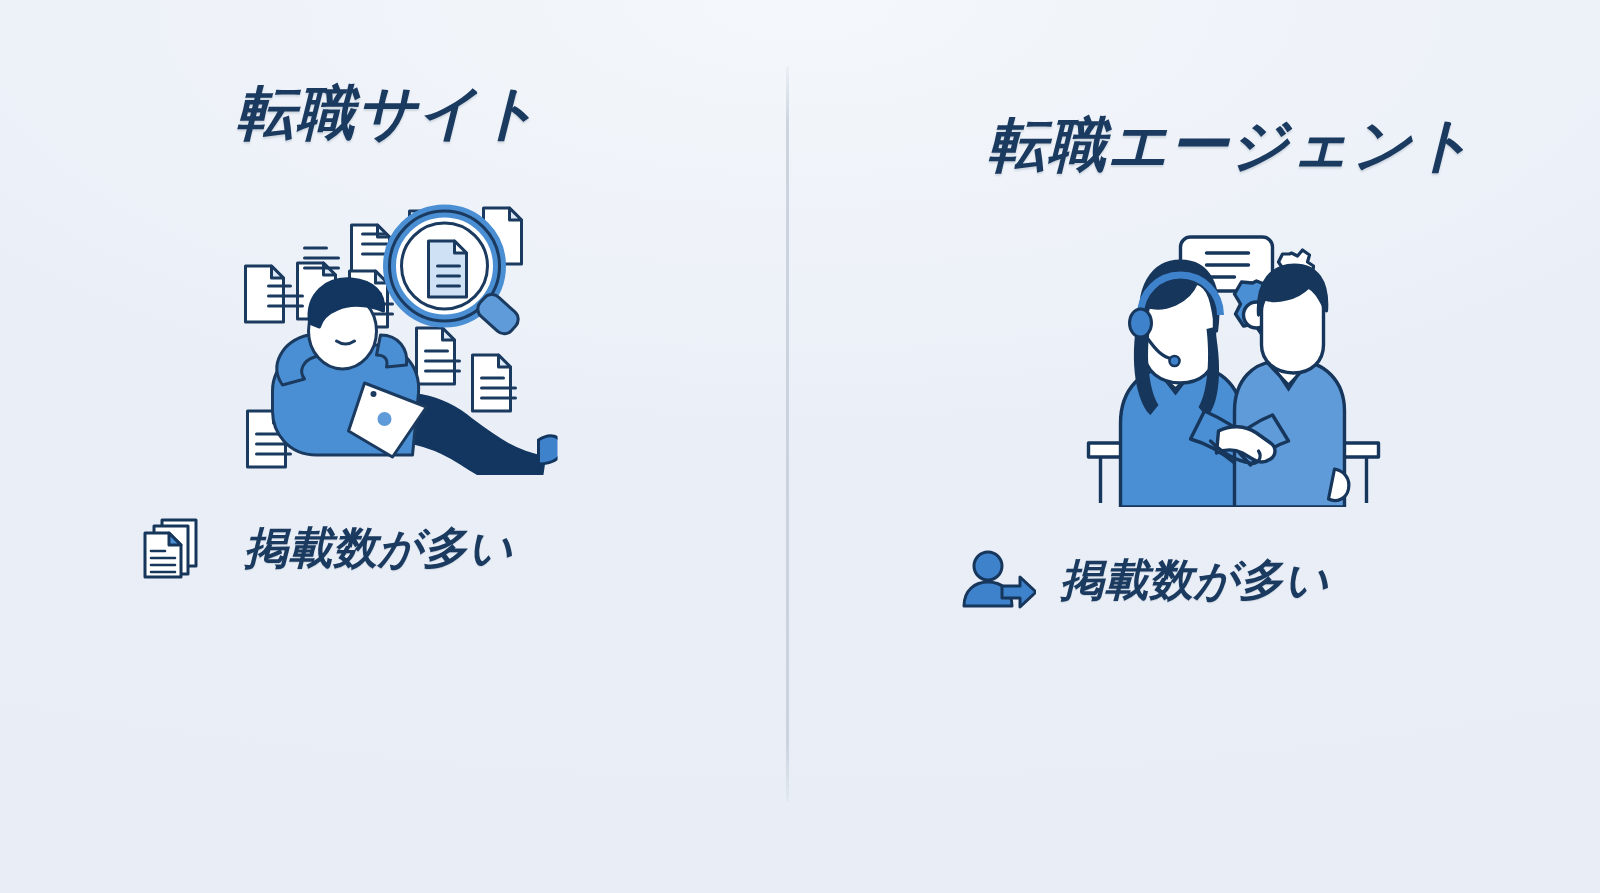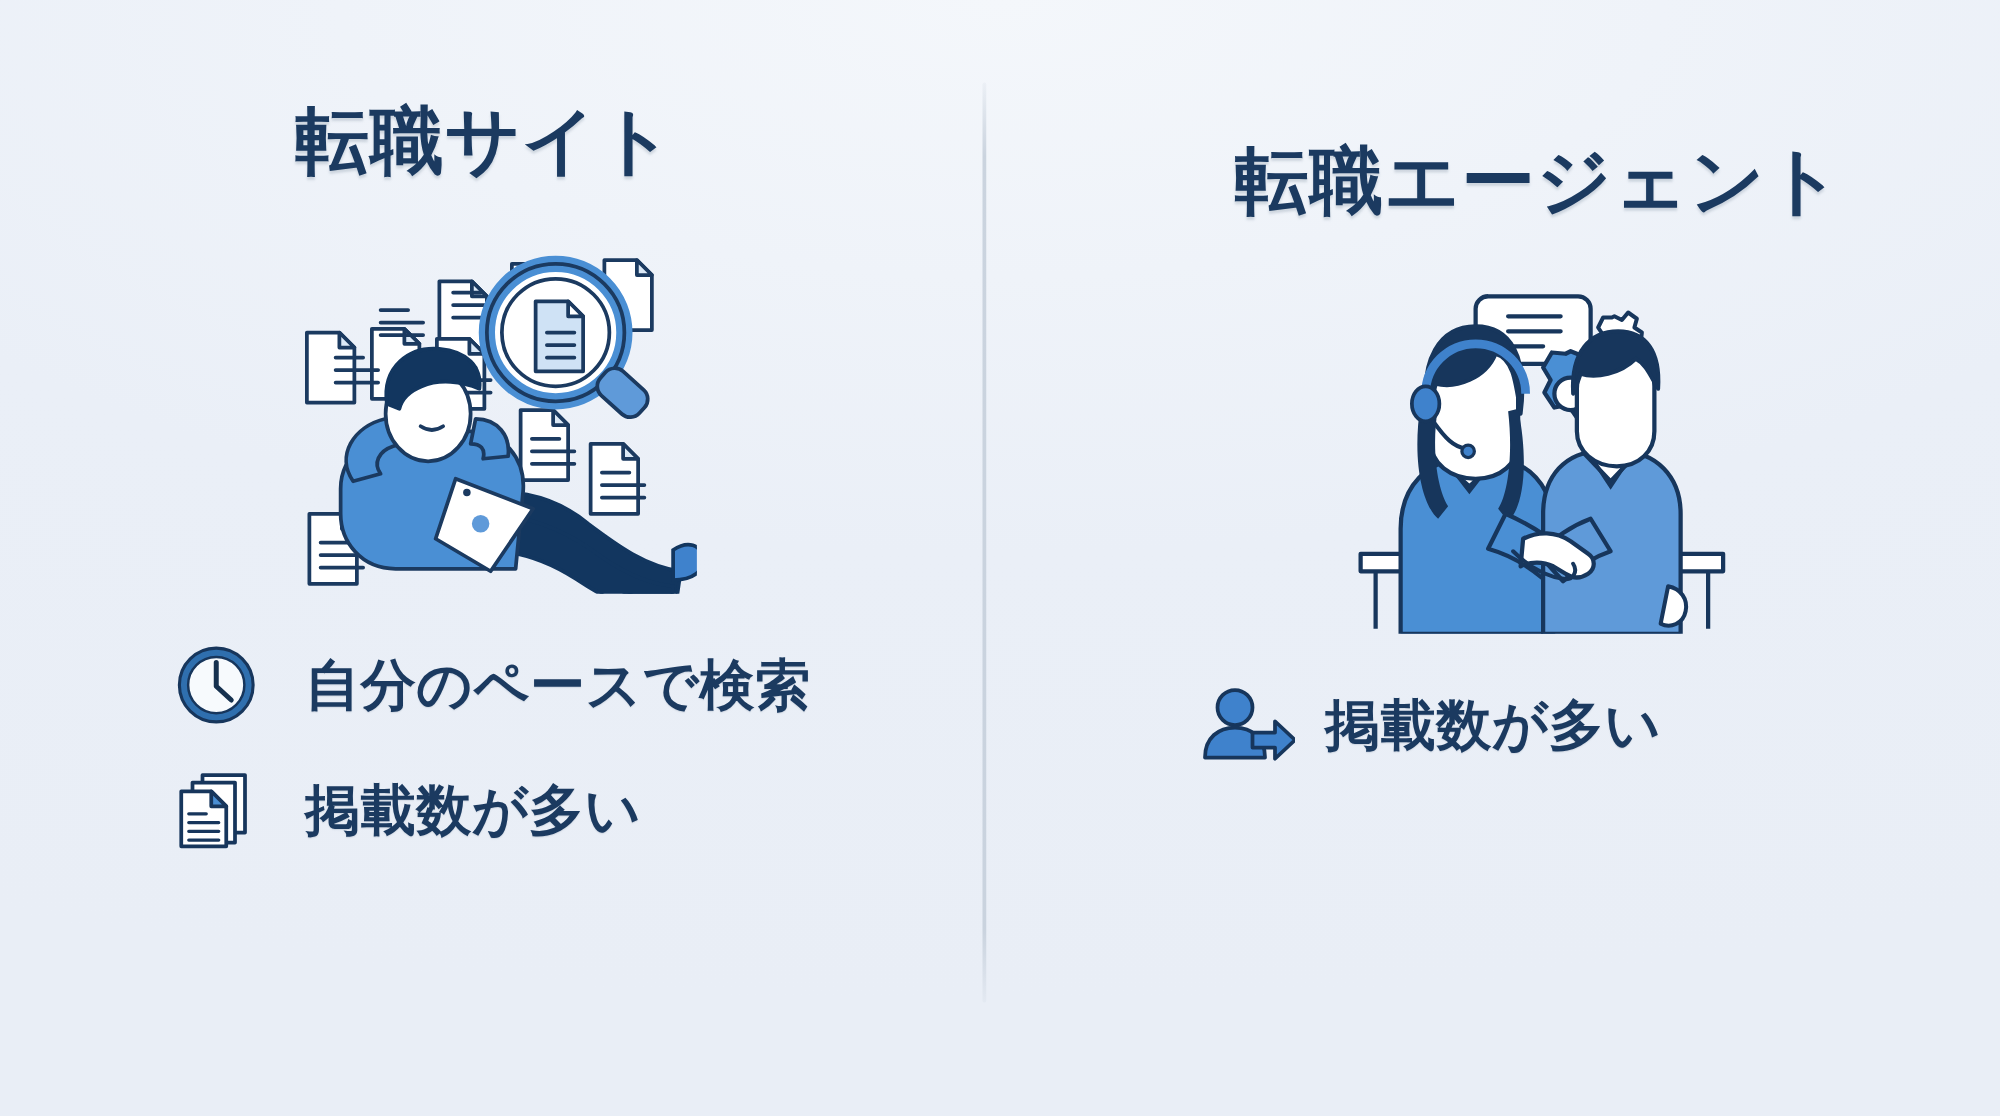--- a/index.html
+++ b/index.html
@@ -33,20 +33,21 @@
         rgba(196,206,218,0.85) 92%,
         rgba(196,206,218,0.15) 100%);
     border-radius: 2px;
   }
   
   .col {
     position: absolute;
     top: 0;
     width: 786px;
     height: 893px;
+    font-style: italic;
   }
   .col-left  { left: 0; }
   .col-right { left: 832px; margin-top: 32px; }
 
   .col-title {
     position: absolute;
     top: 82px;
     width: 100%;
     text-align: center;
     font-size: 59px;
@@ -188,31 +189,20 @@
 
           <path d="M152 200 l62 24 l-34 50 l-44 -26 z" fill="#ffffff" stroke="#1b3a60" stroke-width="3" stroke-linejoin="round"></path>
           <circle cx="172" cy="236" r="7" fill="#5f9ad9"></circle>
           <circle cx="161" cy="211" r="3" fill="#1b3a60"></circle>
         </g>
       </svg>
     </div>
 
     <div class="bullets">
 
-      <div class="bullet">
-        <span class="bullet-icon">
-          <svg width="66" height="66" viewBox="0 0 66 66">
-            <circle cx="33" cy="33" r="26" fill="#f7fafd" stroke="#2f6fae" stroke-width="7"></circle>
-            <circle cx="33" cy="33" r="29.5" fill="none" stroke="#17365c" stroke-width="2.5"></circle>
-            <circle cx="33" cy="33" r="22.5" fill="none" stroke="#17365c" stroke-width="2"></circle>
-            <path d="M33 15 V34 L45 45" fill="none" stroke="#16314f" stroke-width="4" stroke-linecap="round" stroke-linejoin="round"></path>
-          </svg>
-        </span>
-        <span class="bullet-label">自分のペースで検索</span>
-      </div>
 
       <div class="bullet">
         <span class="bullet-icon">
           <svg width="62" height="66" viewBox="0 0 62 66">
             <g stroke="#17365c" stroke-width="3" stroke-linejoin="round">
               <rect x="22" y="5" width="34" height="46" fill="#ffffff"></rect>
               <rect x="14" y="11" width="34" height="48" fill="#ffffff"></rect>
               <path d="M5 18 h24 l12 12 v32 H5 z" fill="#ffffff"></path>
               <path d="M29 18 l12 12 h-12 z" fill="#4a8fd4"></path>
             </g>

